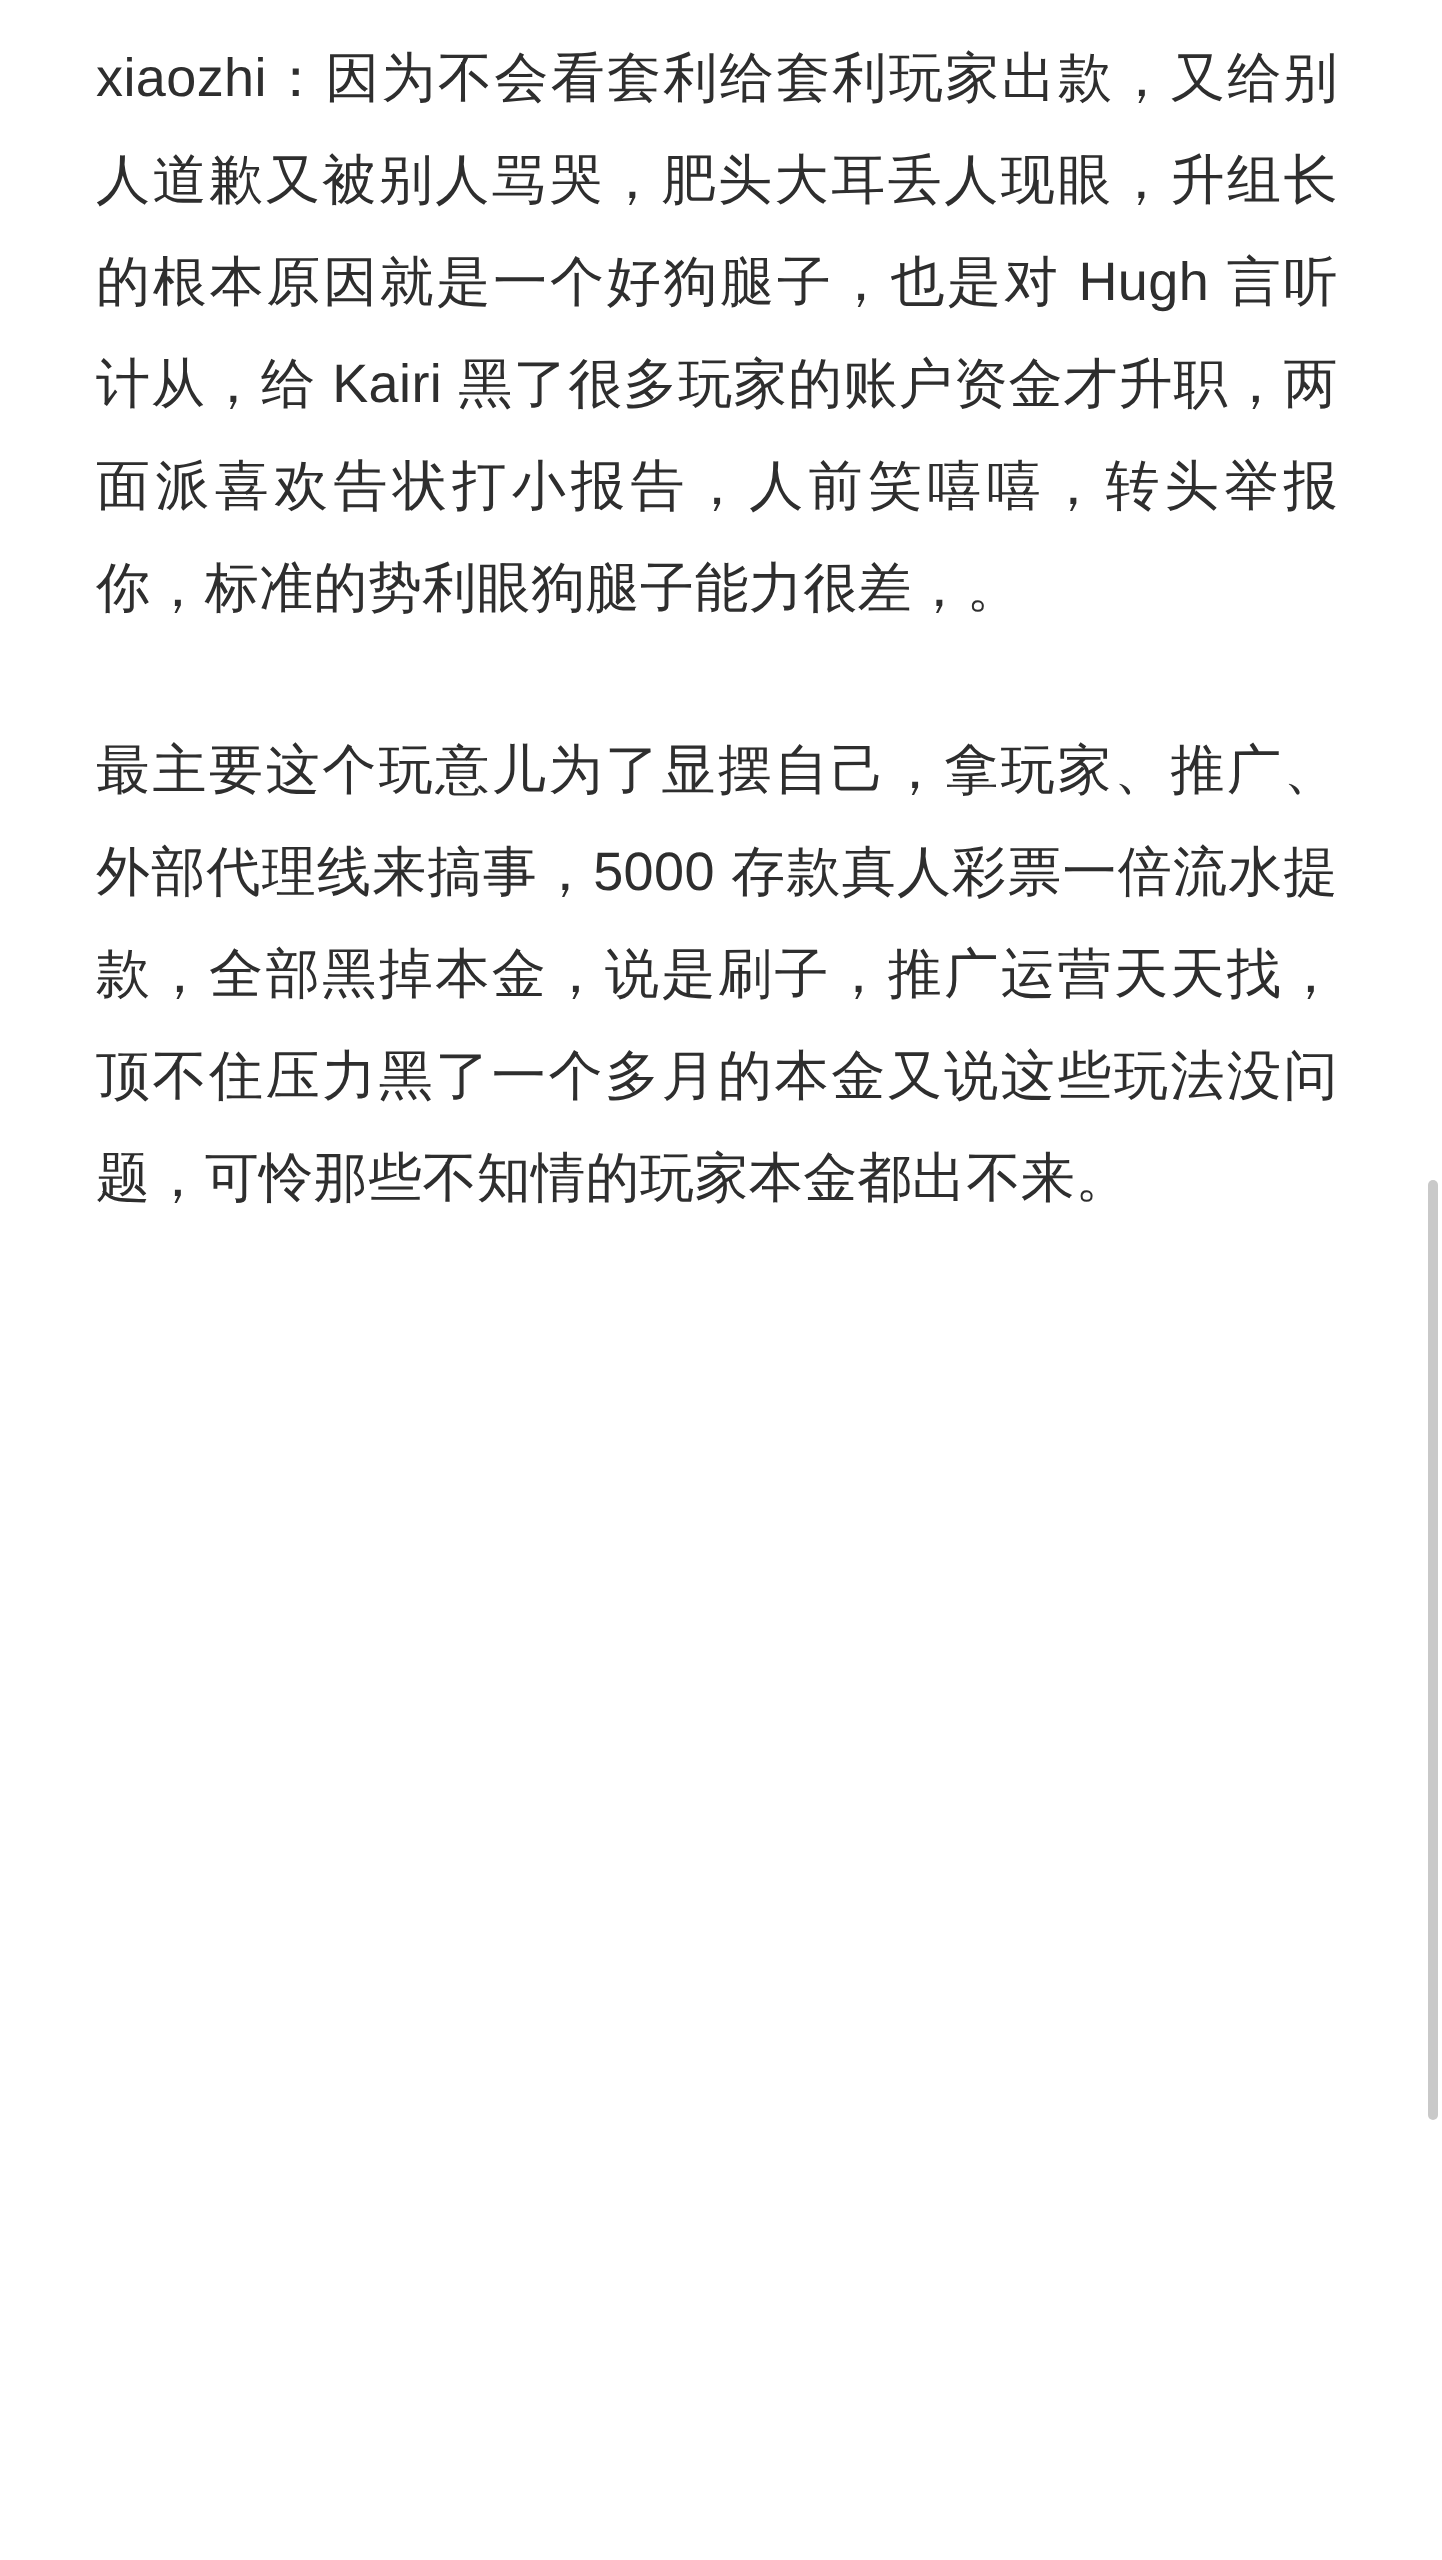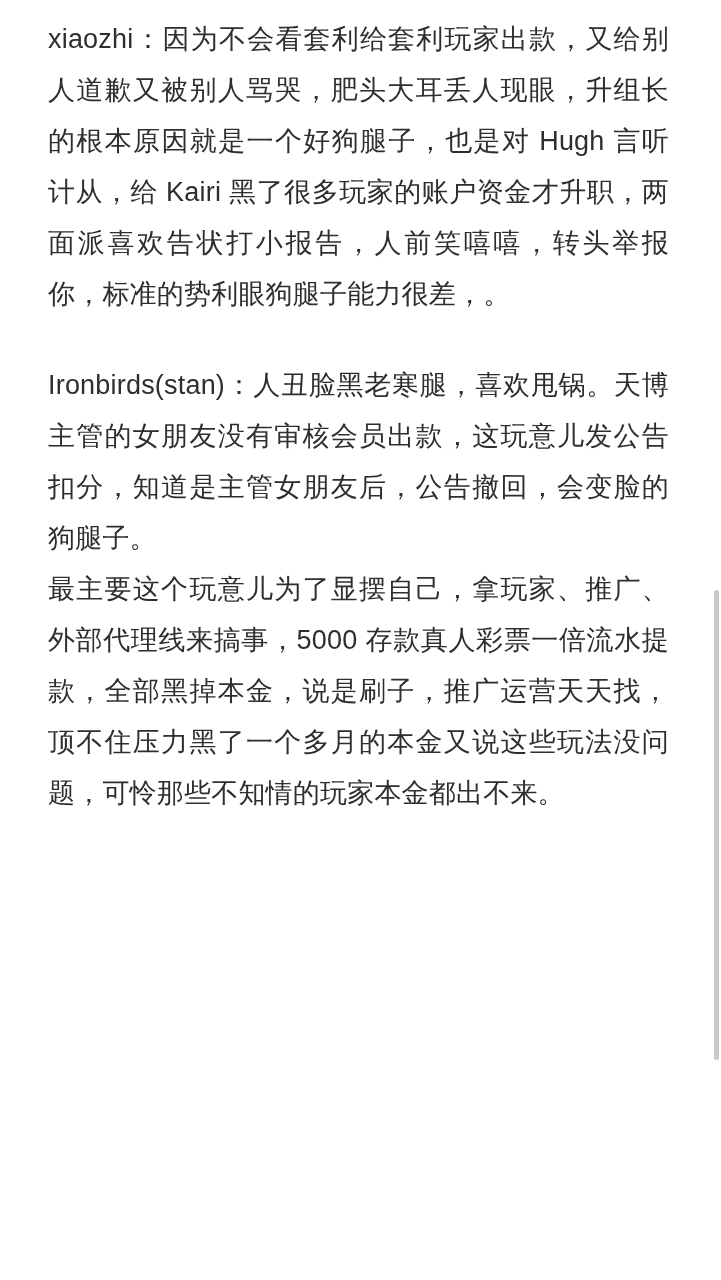--- a/index.html
+++ b/index.html
@@ -60,21 +60,20 @@
 <body>
 
 <div class="page">
 
   <div class="block">
     <p class="para">xiaozhi：因为不会看套利给套利玩家出款，又给别人道歉又被别人骂哭，肥头大耳丢人现眼，升组长的根本原因就是一个好狗腿子，也是对 Hugh 言听计从，给 Kairi 黑了很多玩家的账户资金才升职，两面派喜欢告状打小报告，人前笑嘻嘻，转头举报你，标准的势利眼狗腿子能力很差，。</p>
   </div>
 
 
   <div class="block">
-    <p class="para">Ironbirds(stan)：人丑脸黑老寒腿，喜欢甩锅。天博主管的女朋友没有审核会员出款，这玩意儿发公告扣分，知道是主管女朋友后，公告撤回，会变脸的狗腿子。</p>
     <p class="para">最主要这个玩意儿为了显摆自己，拿玩家、推广、外部代理线来搞事，5000 存款真人彩票一倍流水提款，全部黑掉本金，说是刷子，推广运营天天找，顶不住压力黑了一个多月的本金又说这些玩法没问题，可怜那些不知情的玩家本金都出不来。</p>
   </div>
 
 </div>
 
 <div class="scrollbar-track">
   <div class="scrollbar-thumb"></div>
 </div>
 
 </body></html>

